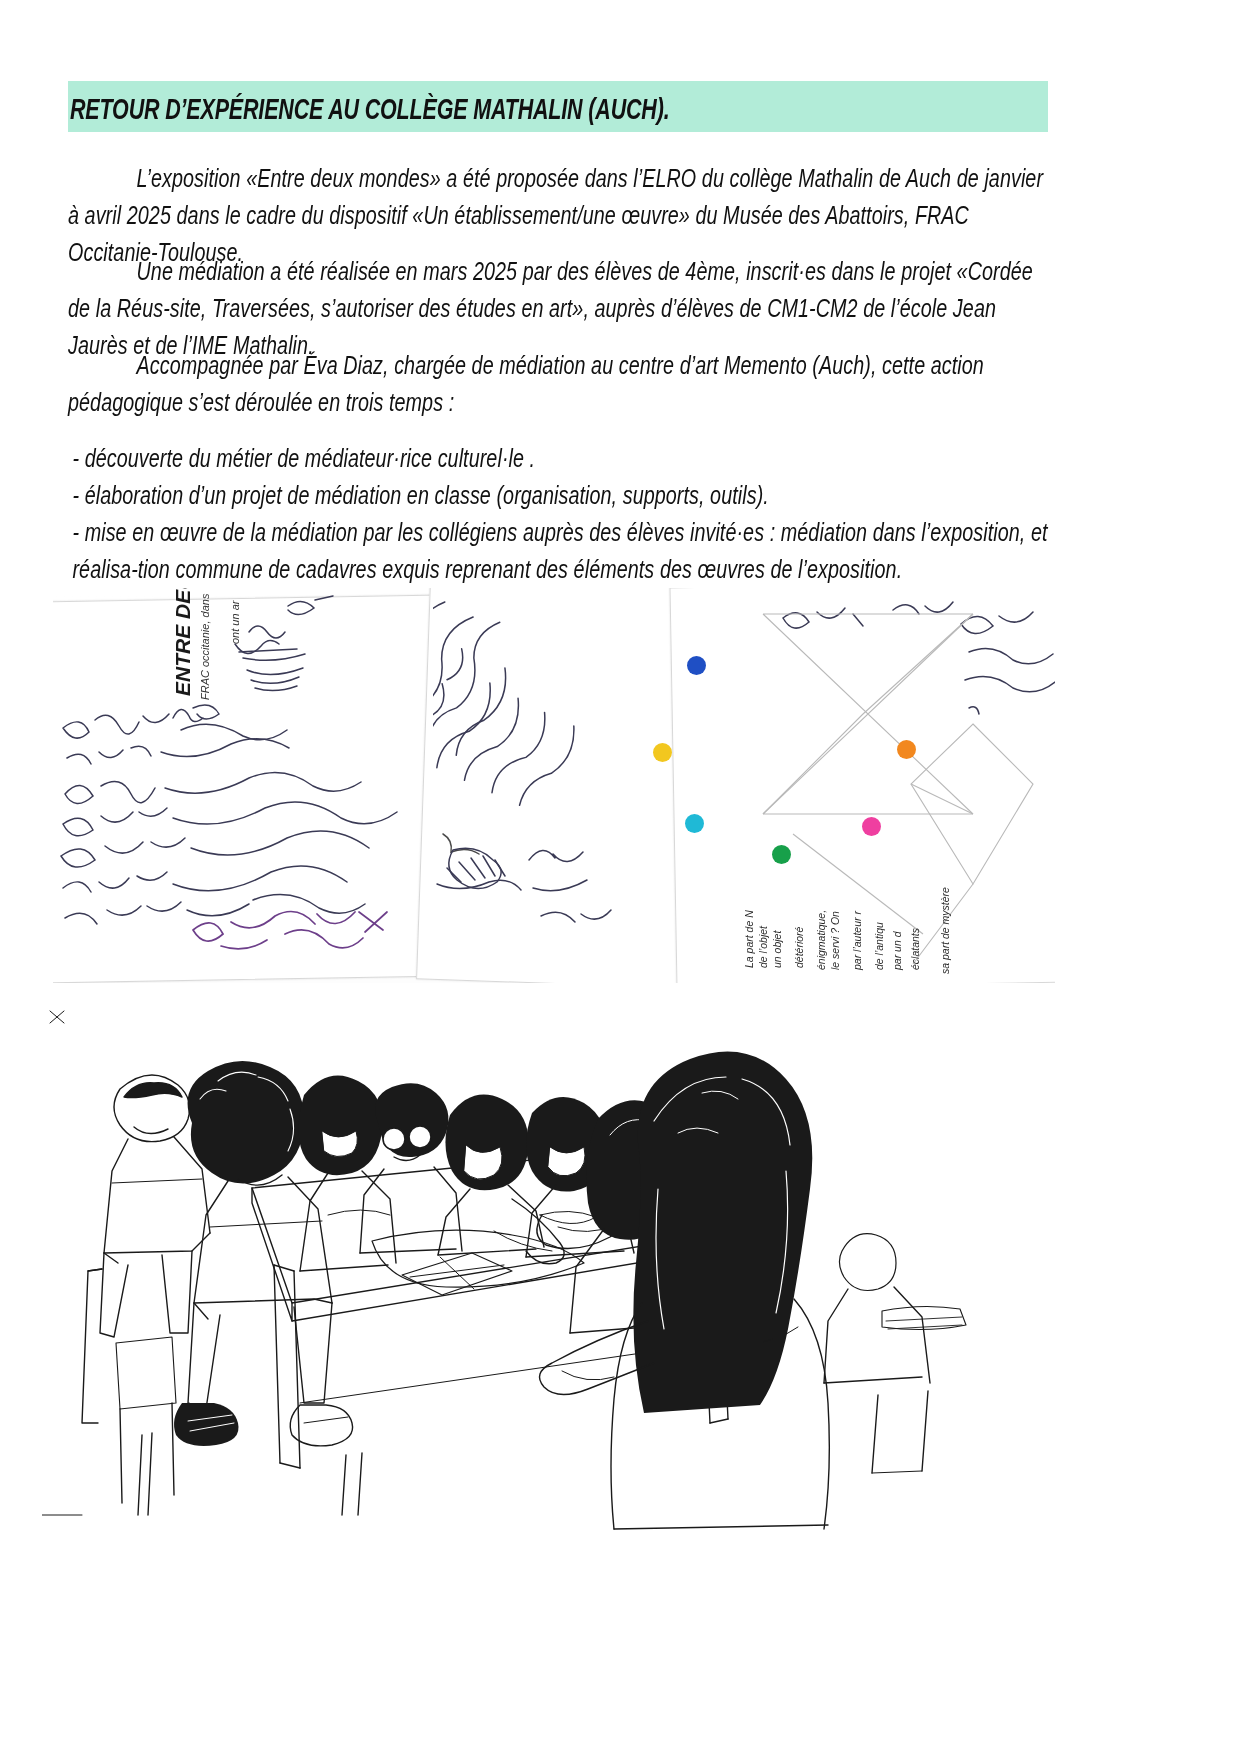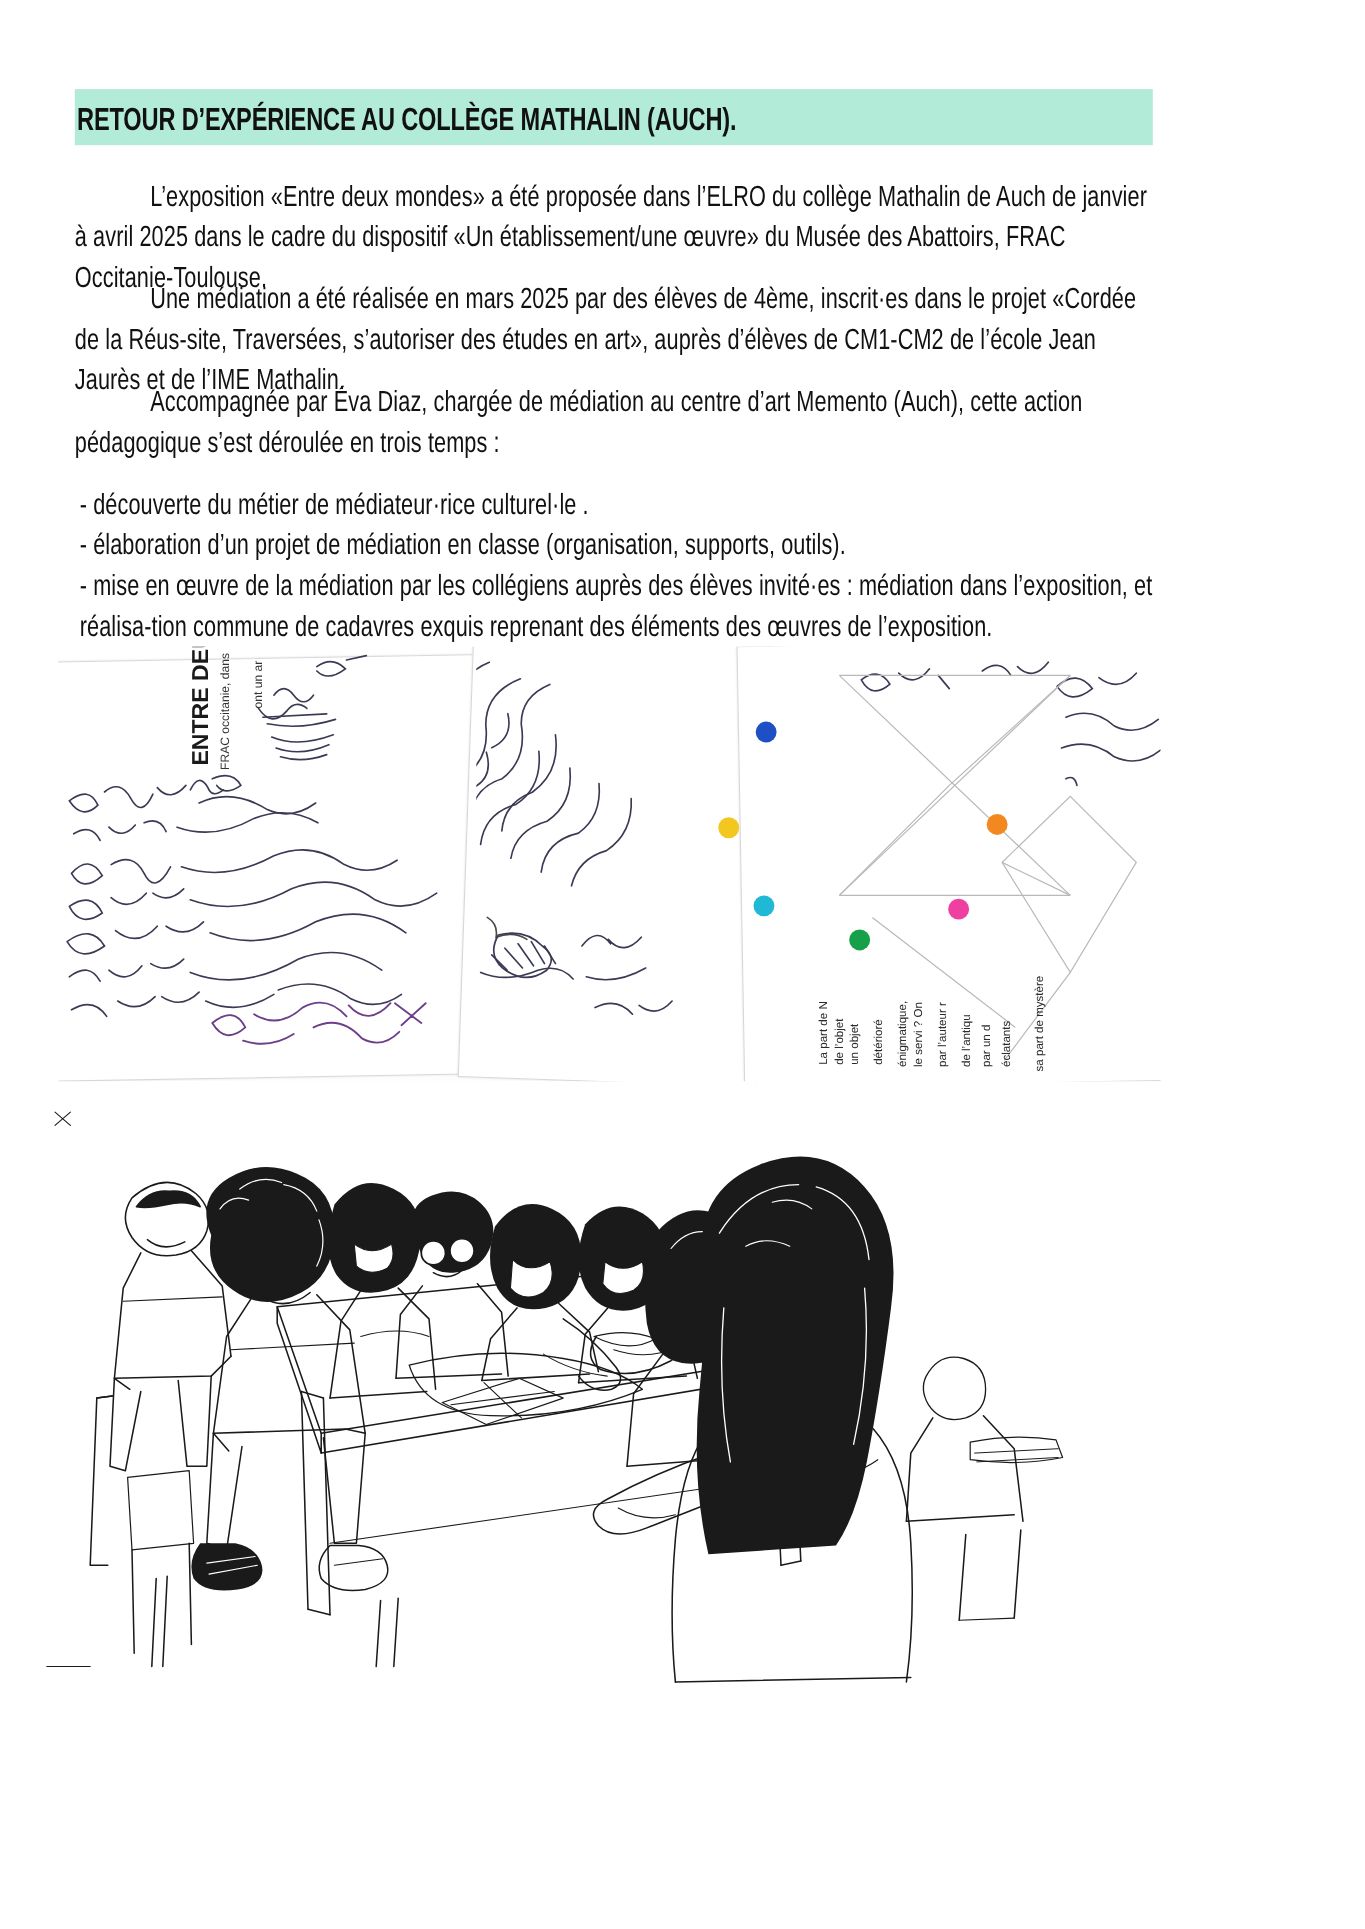--- a/index.html
+++ b/index.html
@@ -9,20 +9,21 @@
   }
   body {
     font-family: "Liberation Sans", sans-serif;
   }
   .page {
     position: relative;
     width: 1241px;
     height: 1754px;
     background: #ffffff;
     overflow: hidden;
+    font-style: italic;
   }
 
   
   .banner {
     position: absolute;
     left: 68px;
     top: 81px;
     width: 980px;
     height: 51px;
     background: #b2ecd8;

